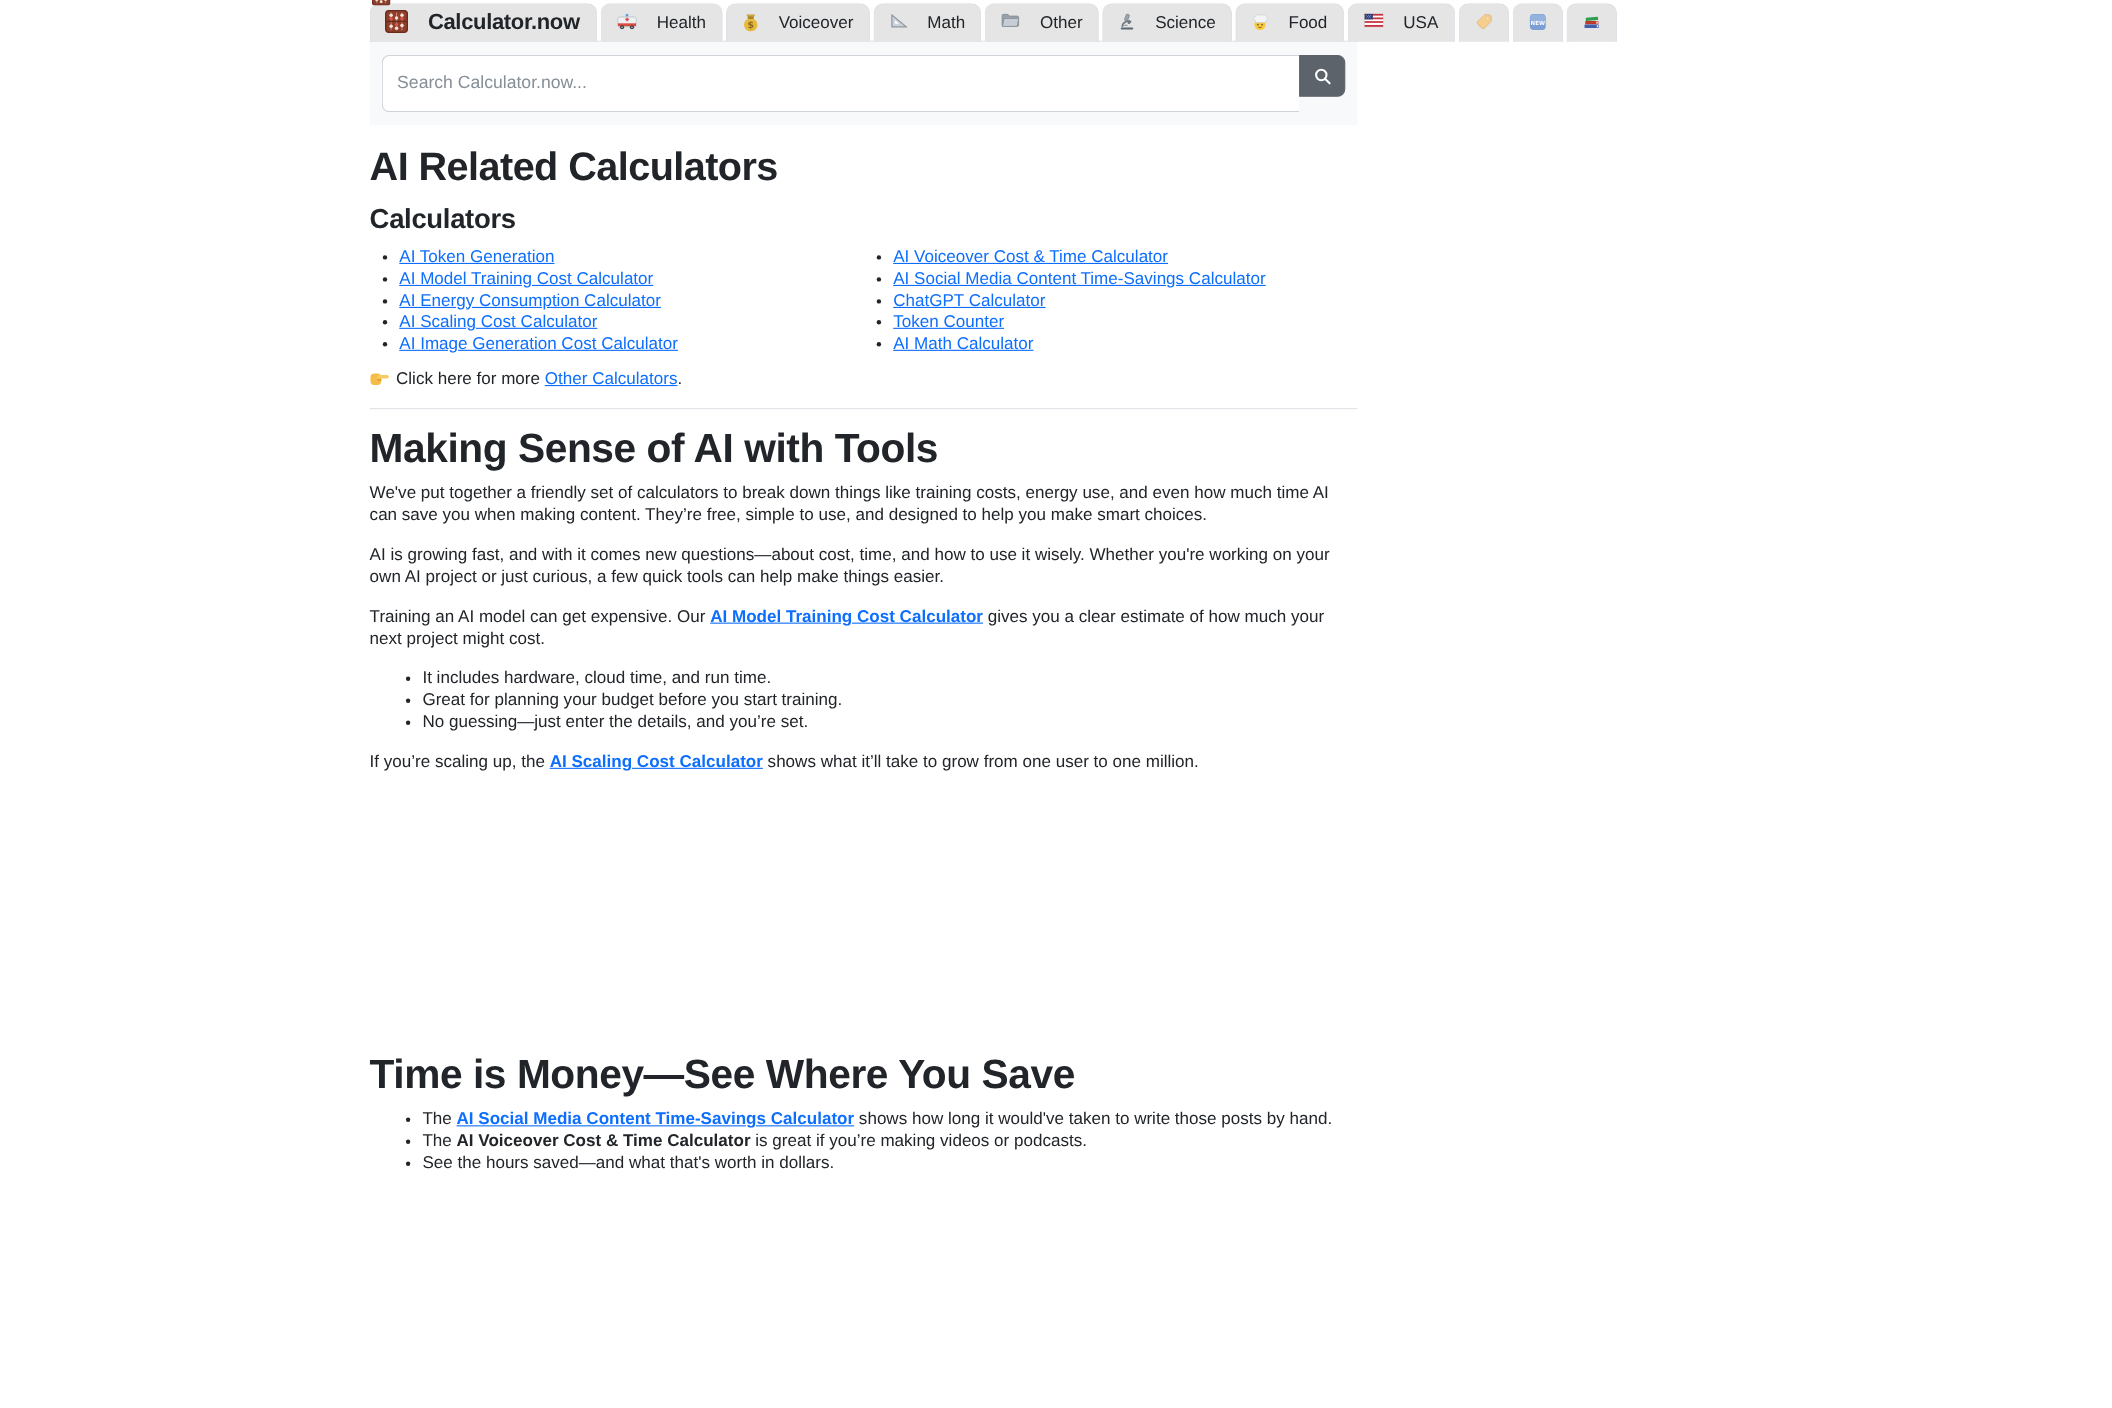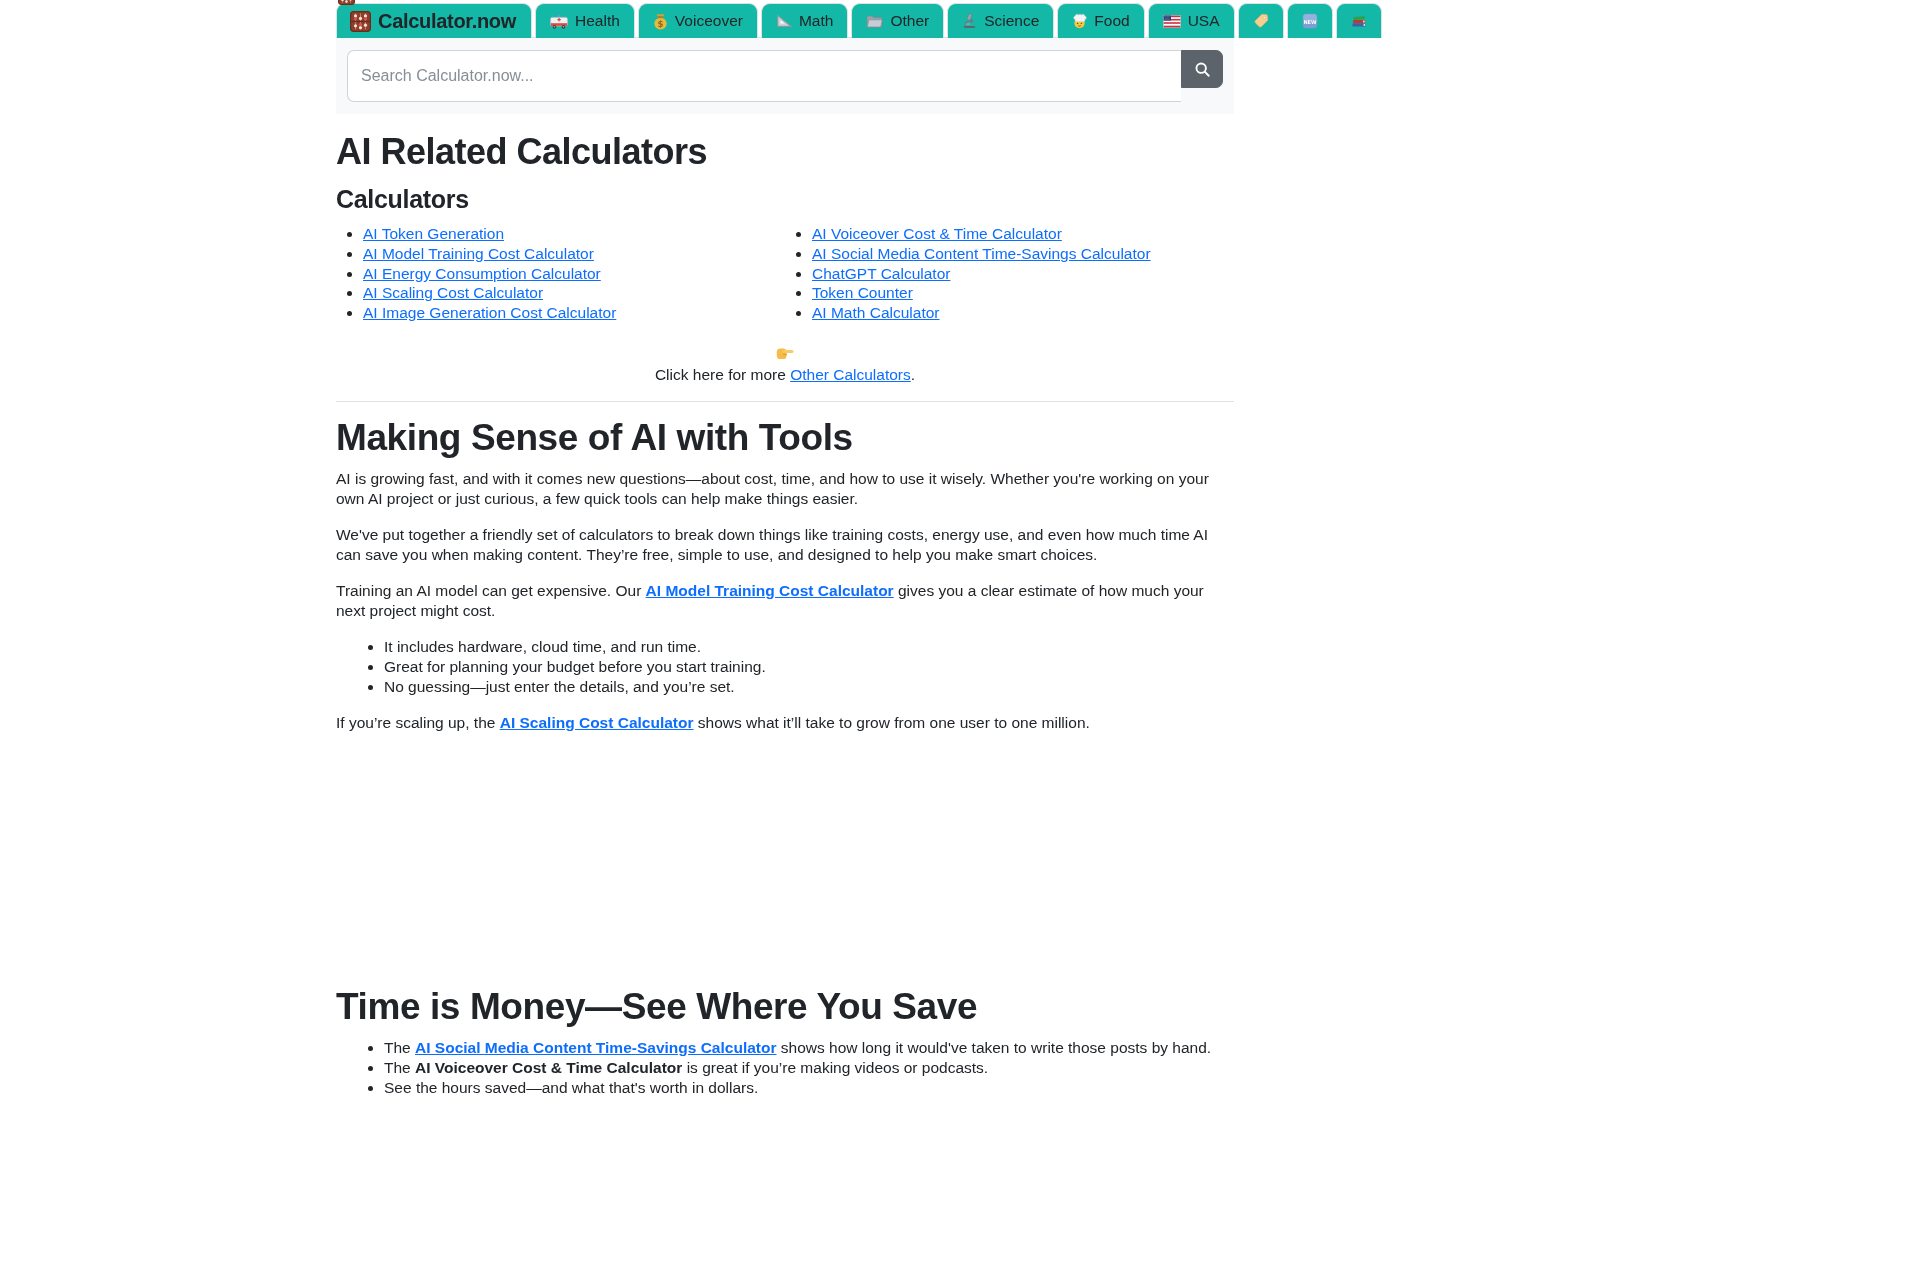--- a/index.html
+++ b/index.html
@@ -15,22 +15,22 @@
   
   .scroll-artifact { position:absolute; left:338px; top:-12px; }
 
   
   .nav {
     display:flex; align-items:stretch;
     padding-top:3px;
     border-bottom:1px solid #dee2e6;
   }
   .brand-tab, .tab {
-    display:flex; align-items:center; gap:7px;
-    background:#14b8a6;
+    display:flex; align-items:flex-start; gap:18px;
+    background:#e5e5e5;
     border:1px solid #dee2e6; border-bottom:none;
     border-radius:9px 9px 0 0;
     margin-bottom:-1px;
     cursor:pointer;
     white-space:nowrap;
   }
   .brand-tab {
     padding:5px 15px 5px 13px;
     font-size:20px; font-weight:700; letter-spacing:-0.3px;
     cursor:default;
@@ -74,21 +74,21 @@
   }
   h2.calcs-title { font-size:25px; font-weight:600; margin:0 0 10px; letter-spacing:-0.3px; }
   h2.section-title { font-size:37px; font-weight:600; margin:14px 0 9px; letter-spacing:-0.4px; line-height:1.2; }
 
   .link-cols { display:grid; grid-template-columns:1fr 1fr; }
   ul { margin:0; padding-left:27px; }
   li { font-size:15.5px; line-height:19.7px; }
   a.link { color:#0d6efd; text-decoration:underline; cursor:pointer; }
   a.link.bold { font-weight:700; }
 
-  .more-line { display:flex; align-items:center; gap:6px; margin:24px 0 0; font-size:15.5px;flex-direction:column; }
+  .more-line { display:flex; align-items:center; gap:6px; margin:13px 0 0; font-size:15.5px; }
 
   hr.divider { border:none; border-top:1px solid #dee2e6; margin:17px 0 0; }
 
   p.body-text { font-size:15.5px; line-height:20px; margin:0 0 16px; }
   ul.body-list { margin:0 0 16px; }
   ul.body-list li { line-height:20px;margin-left:21px; }
   .bold-text { font-weight:700; }
 
   .ad-gap { height:222px; }
 </style>
@@ -323,22 +323,22 @@
               <rect x="6.5" y="3" width="11" height="3" rx="1.5" fill="#f8ca62"></rect>
               <rect x="7" y="6.6" width="3.8" height="1.7" rx="0.85" fill="#e3a32f"></rect>
             </svg>
         </span>
         <span><span>Click here for more </span><a class="link">Other Calculators</a><span>.</span></span>
       </div>
 
       <hr class="divider">
 
       <h2 class="section-title">Making Sense of AI with Tools</h2>
+      <p class="body-text">We've put together a friendly set of calculators to break down things like training costs, energy use, and even how much time AI can save you when making content. They’re free, simple to use, and designed to help you make smart choices.</p>
       <p class="body-text">AI is growing fast, and with it comes new questions—about cost, time, and how to use it wisely. Whether you're working on your own AI project or just curious, a few quick tools can help make things easier.</p>
-      <p class="body-text">We've put together a friendly set of calculators to break down things like training costs, energy use, and even how much time AI can save you when making content. They’re free, simple to use, and designed to help you make smart choices.</p>
 
       <p class="body-text"><span>Training an AI model can get expensive. Our </span><a class="link bold">AI Model Training Cost Calculator</a><span> gives you a clear estimate of how much your next project might cost.</span></p>
       <ul class="body-list">
         <li>It includes hardware, cloud time, and run time.</li>
         <li>Great for planning your budget before you start training.</li>
         <li>No guessing—just enter the details, and you’re set.</li>
       </ul>
       <p class="body-text"><span>If you’re scaling up, the </span><a class="link bold">AI Scaling Cost Calculator</a><span> shows what it’ll take to grow from one user to one million.</span></p>
 
       <div class="ad-gap"></div>

